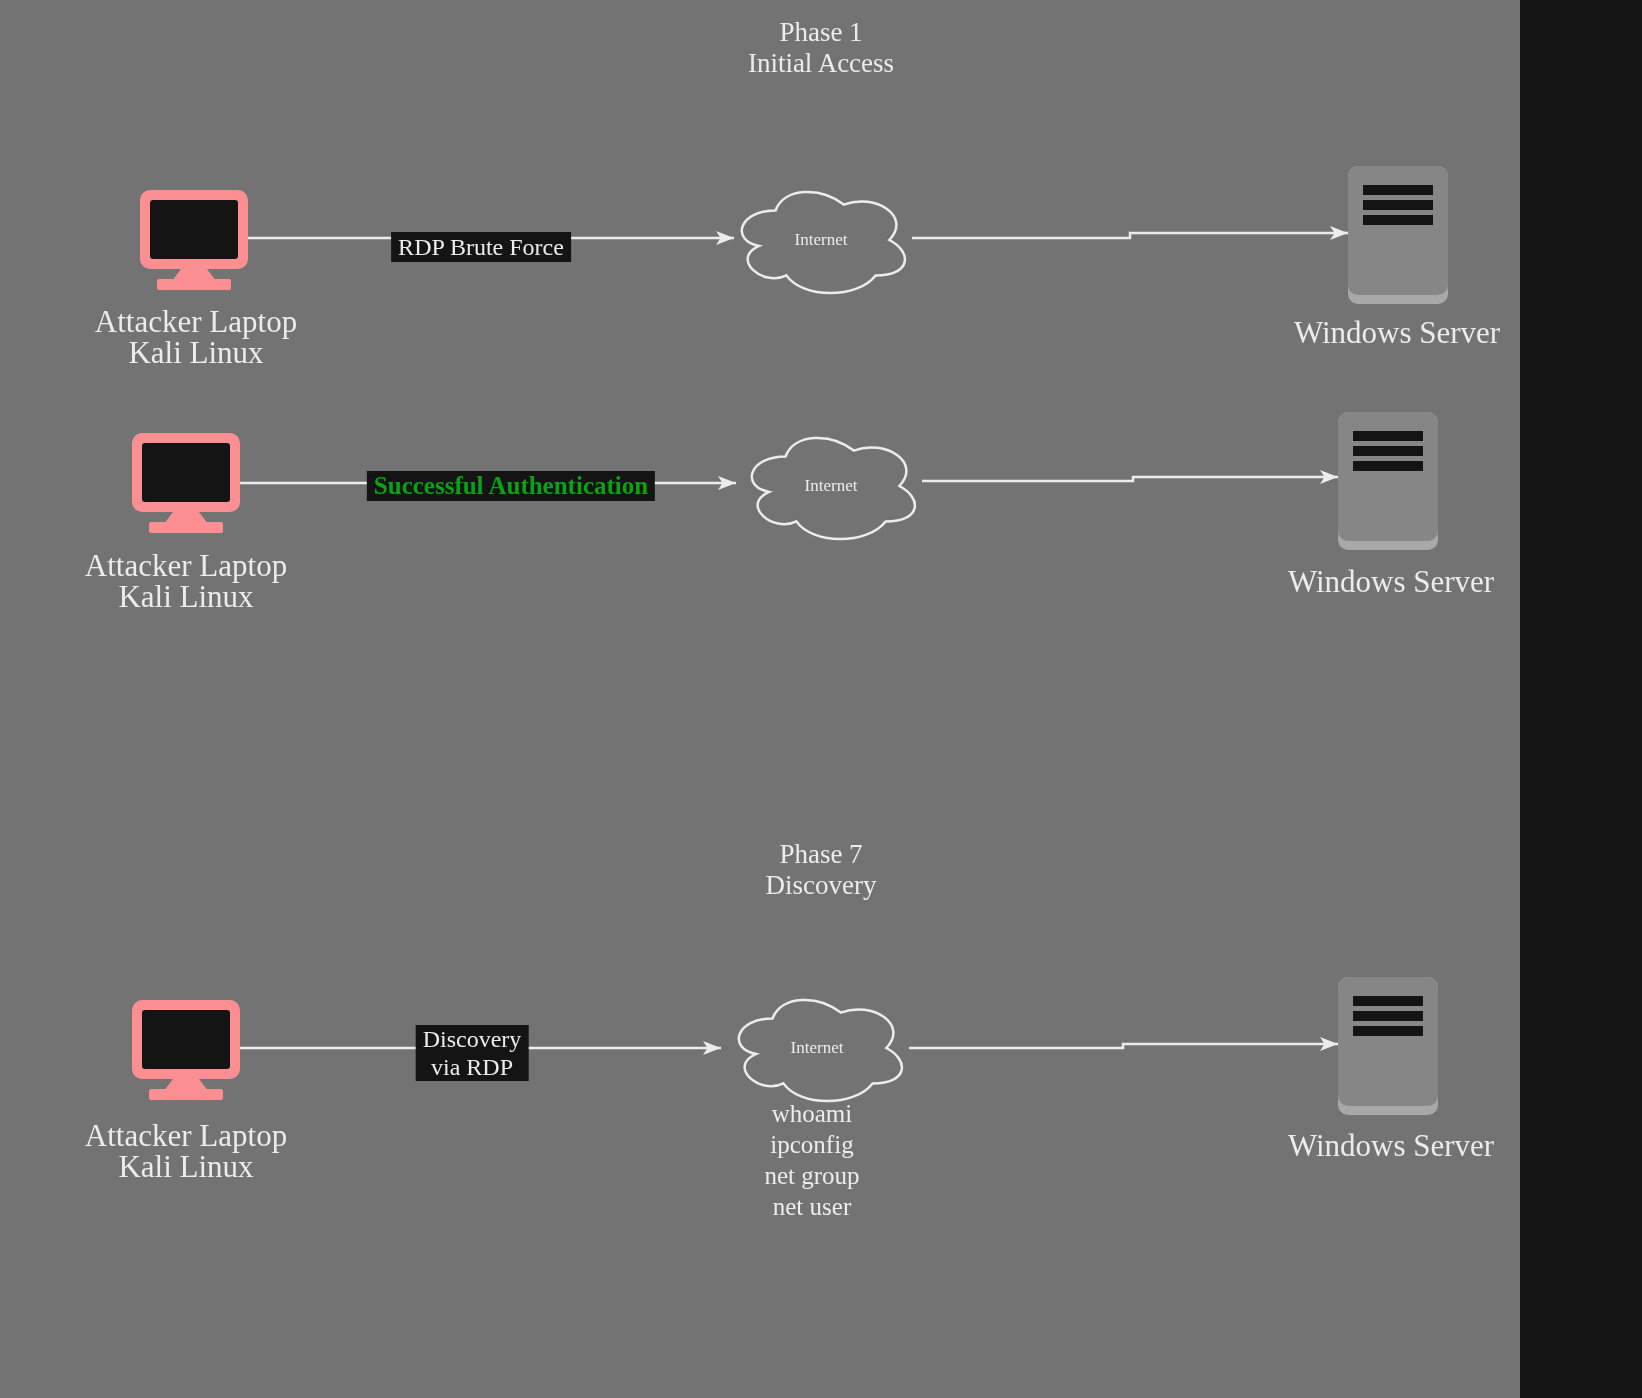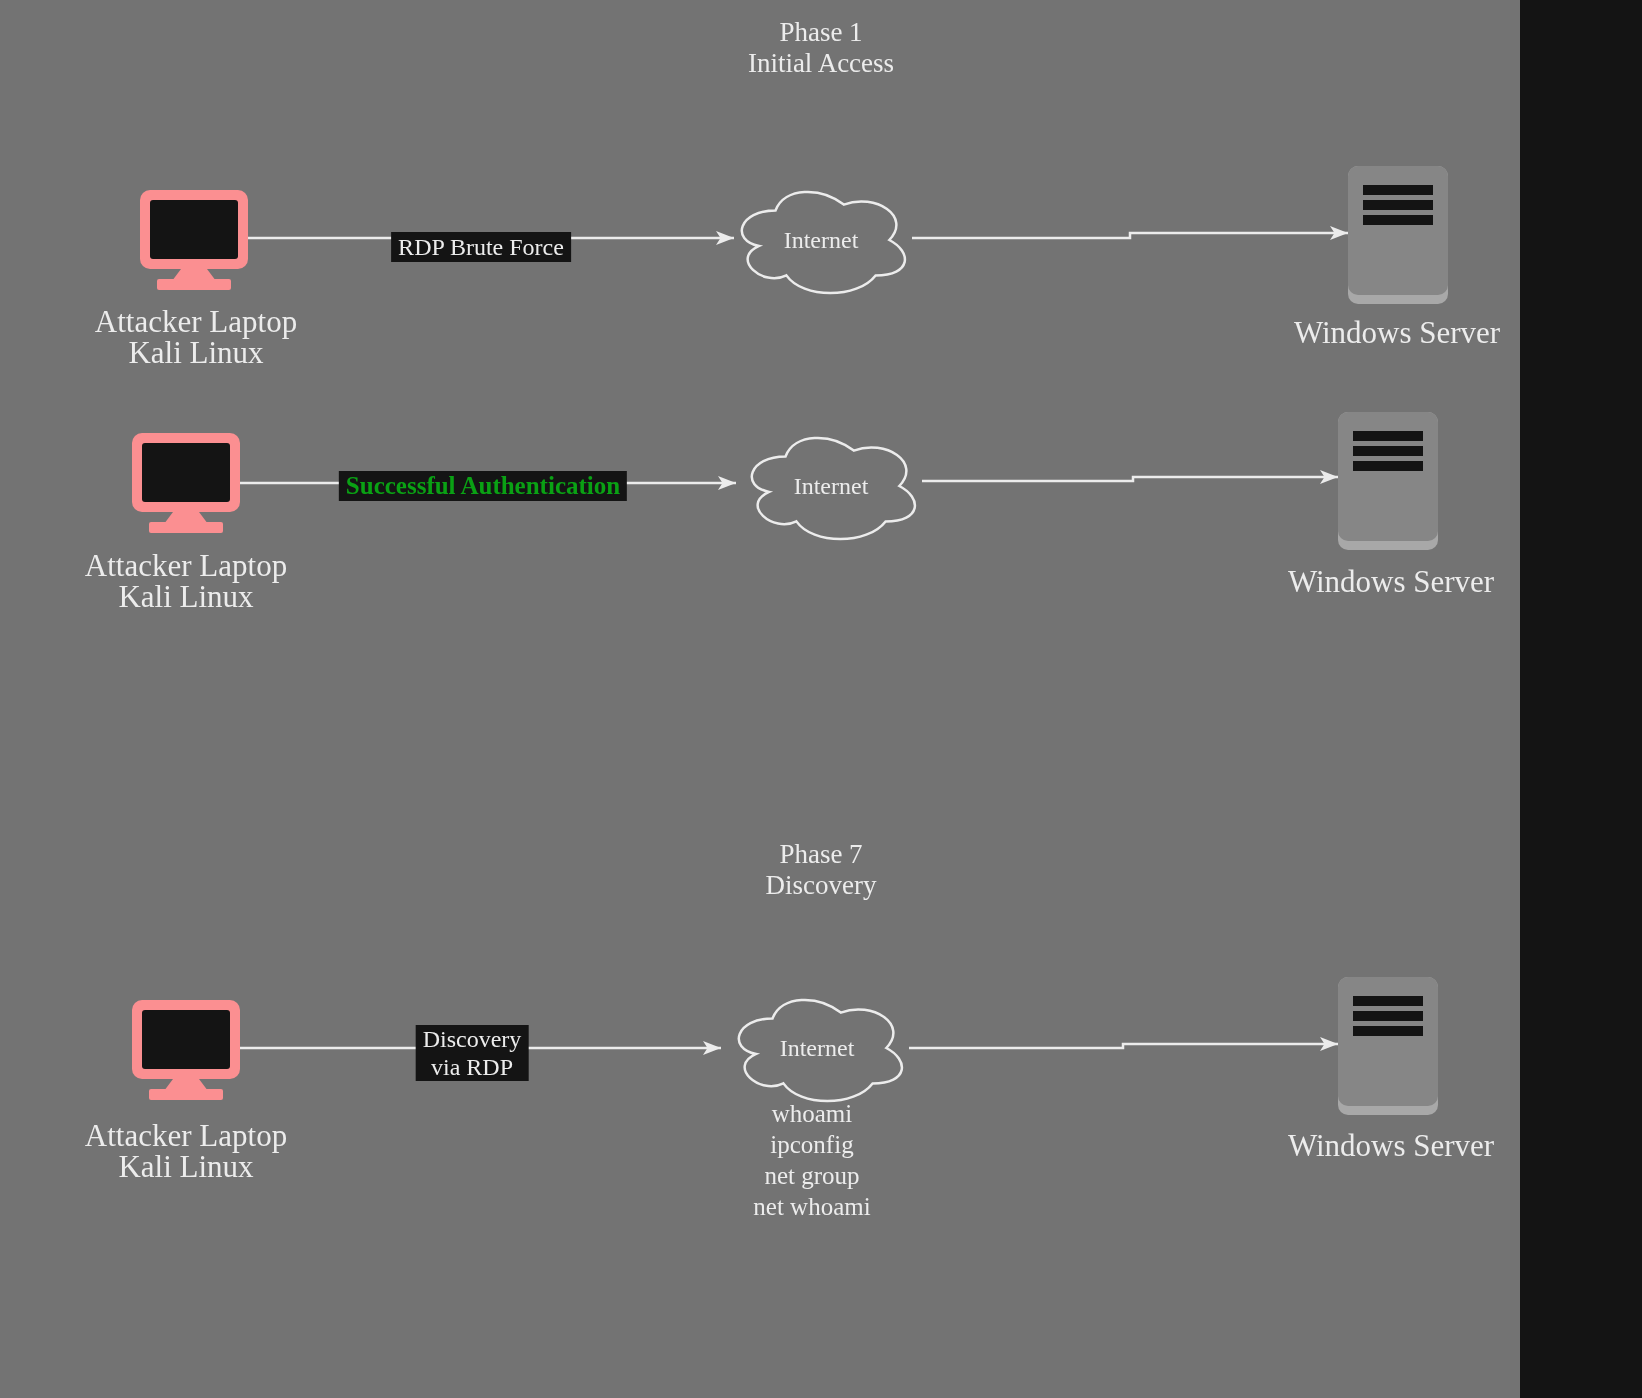--- a/index.html
+++ b/index.html
@@ -6,22 +6,22 @@
   #canvas{
     position:relative;width:1520px;height:1398px;background:#737373;
     font-family:Liberation Serif, serif;color:#ececec;overflow:hidden;
   }
   .abs{position:absolute;}
   .ctr{transform:translateX(-50%);text-align:center;}
   .node-label{font-size:31px;line-height:31px;color:#ececec;white-space:nowrap;}
   .phase-title{font-size:27px;line-height:31px;color:#ececec;white-space:nowrap;}
   .edge-label{font-size:24px;line-height:30px;color:#ececec;background:#141414;
               padding:0 7px;white-space:nowrap;z-index:3;}
-  .edge-label.success{color:#0aa114;font-weight:bold;font-size:25px;}
-  .cloud-label{font-size:24px;line-height:30px;color:#ececec;white-space:nowrap;z-index:3;}
+  .edge-label.success{color:#0aa114;font-weight:bold;font-size:25px;margin-left:28px;}
+  .cloud-label{font-size:17px;line-height:30px;color:#ececec;white-space:nowrap;z-index:3;}
   .commands{font-size:25px;line-height:31px;color:#ececec;white-space:nowrap;z-index:3;}
   .icon{z-index:2;}
   svg.overlay{position:absolute;left:0;top:0;z-index:1;}
 </style>
 </head>
 <body>
 
 <div id="canvas">
 
   <svg class="overlay" width="1642" height="1398" viewBox="0 0 1642 1398">
@@ -118,21 +118,21 @@
     <div>Discovery</div>
     <div>via RDP</div>
   </div>
 
   <div class="abs ctr cloud-label" style="left:817px;top:1033px;">Internet</div>
 
   <div class="abs ctr commands" style="left:812px;top:1098px;">
     <div>whoami</div>
     <div>ipconfig</div>
     <div>net group</div>
-    <div>net whoami</div>
+    <div>net user</div>
   </div>
 
   <svg class="abs icon" style="left:1338px;top:977px;" width="100" height="138" viewBox="0 0 100 138">
     <rect x="0" y="0" width="100" height="138" rx="10" fill="#a8a8a8"></rect>
     <rect x="0" y="0" width="100" height="129" rx="10" fill="#868686"></rect>
     <rect x="15" y="19" width="70" height="10" fill="#141414"></rect>
     <rect x="15" y="34" width="70" height="10" fill="#141414"></rect>
     <rect x="15" y="49" width="70" height="10" fill="#141414"></rect>
   </svg>
   <div class="abs ctr node-label" style="left:1391px;top:1130px;">Windows Server</div>

